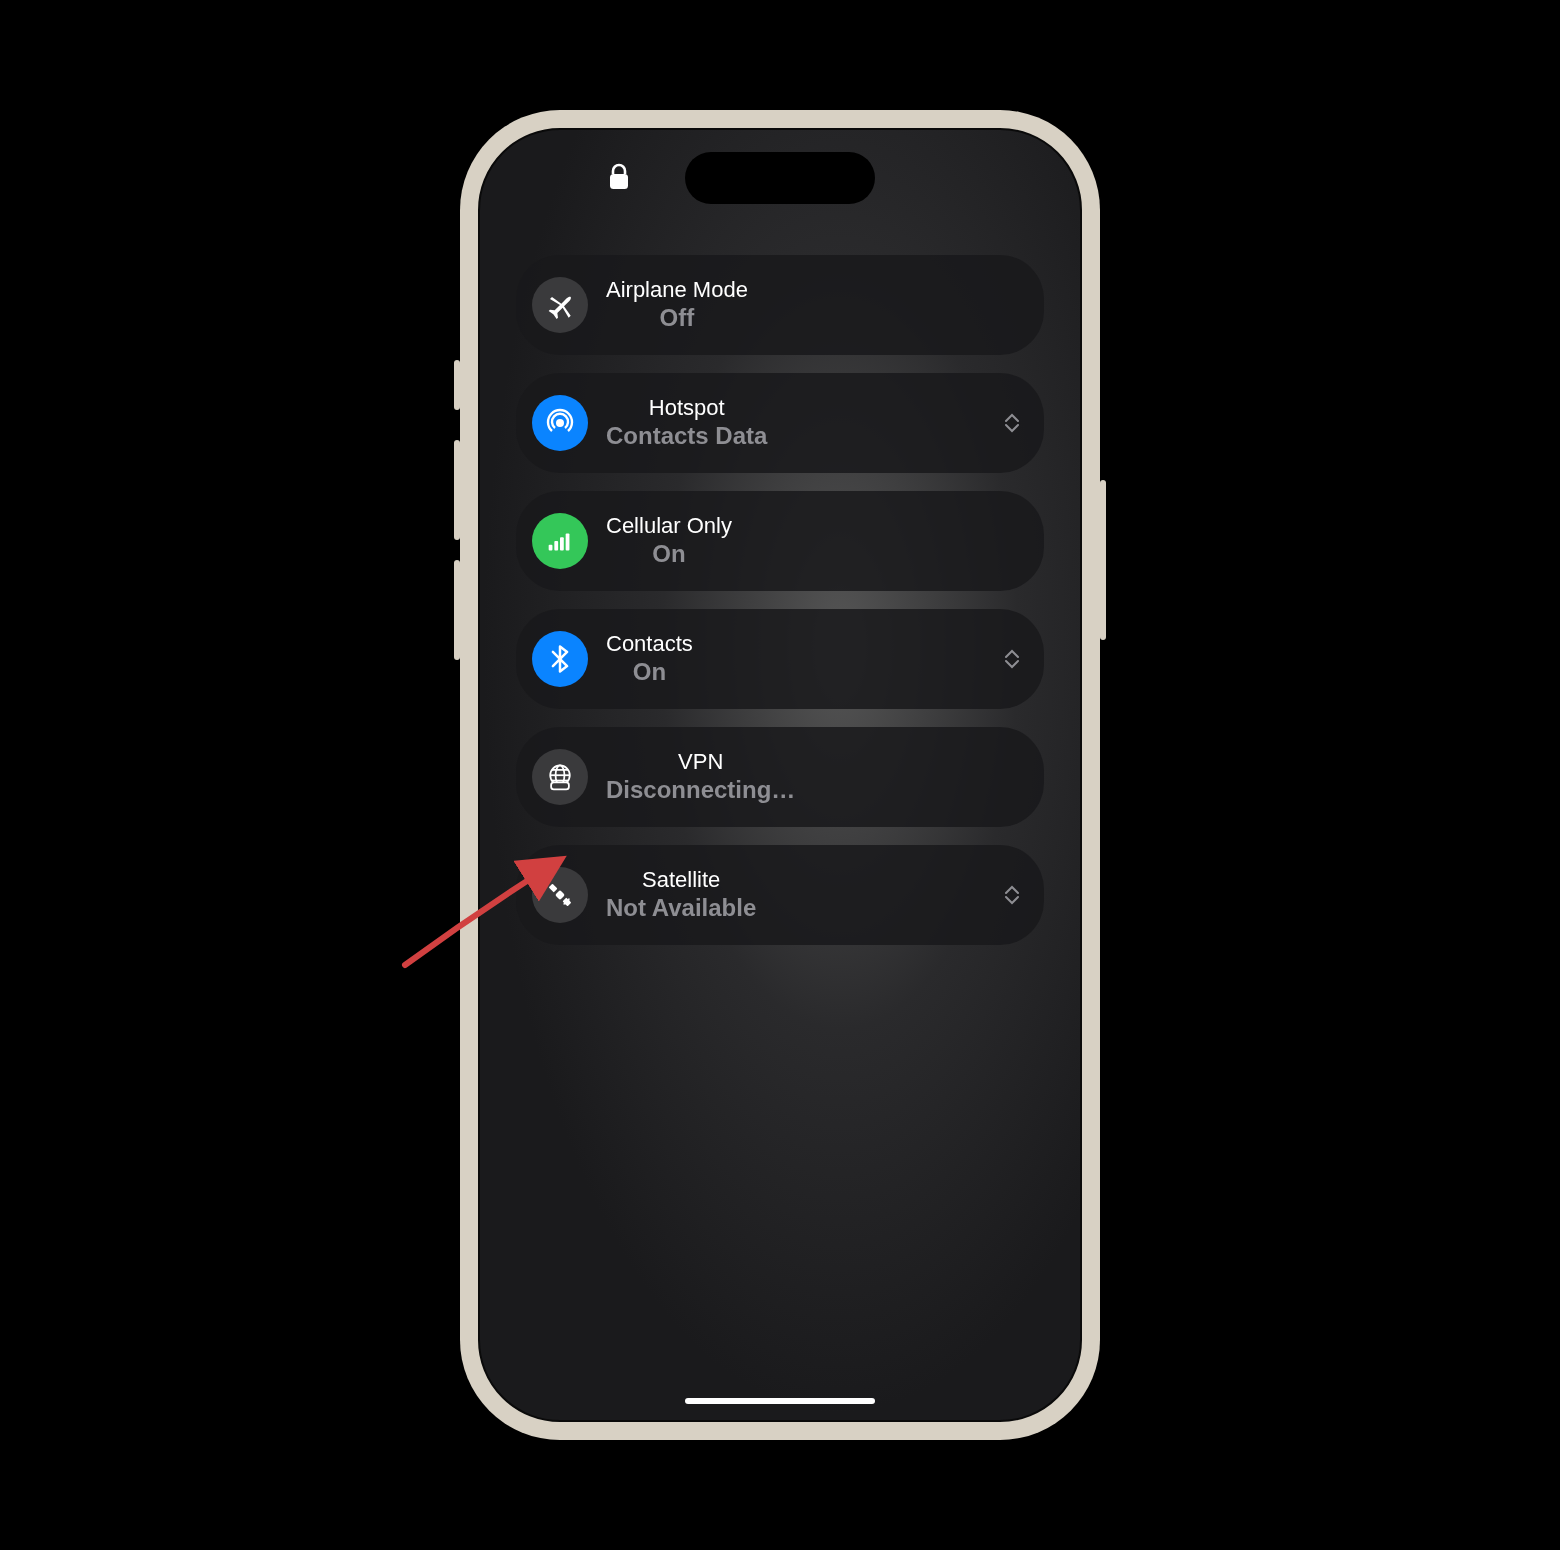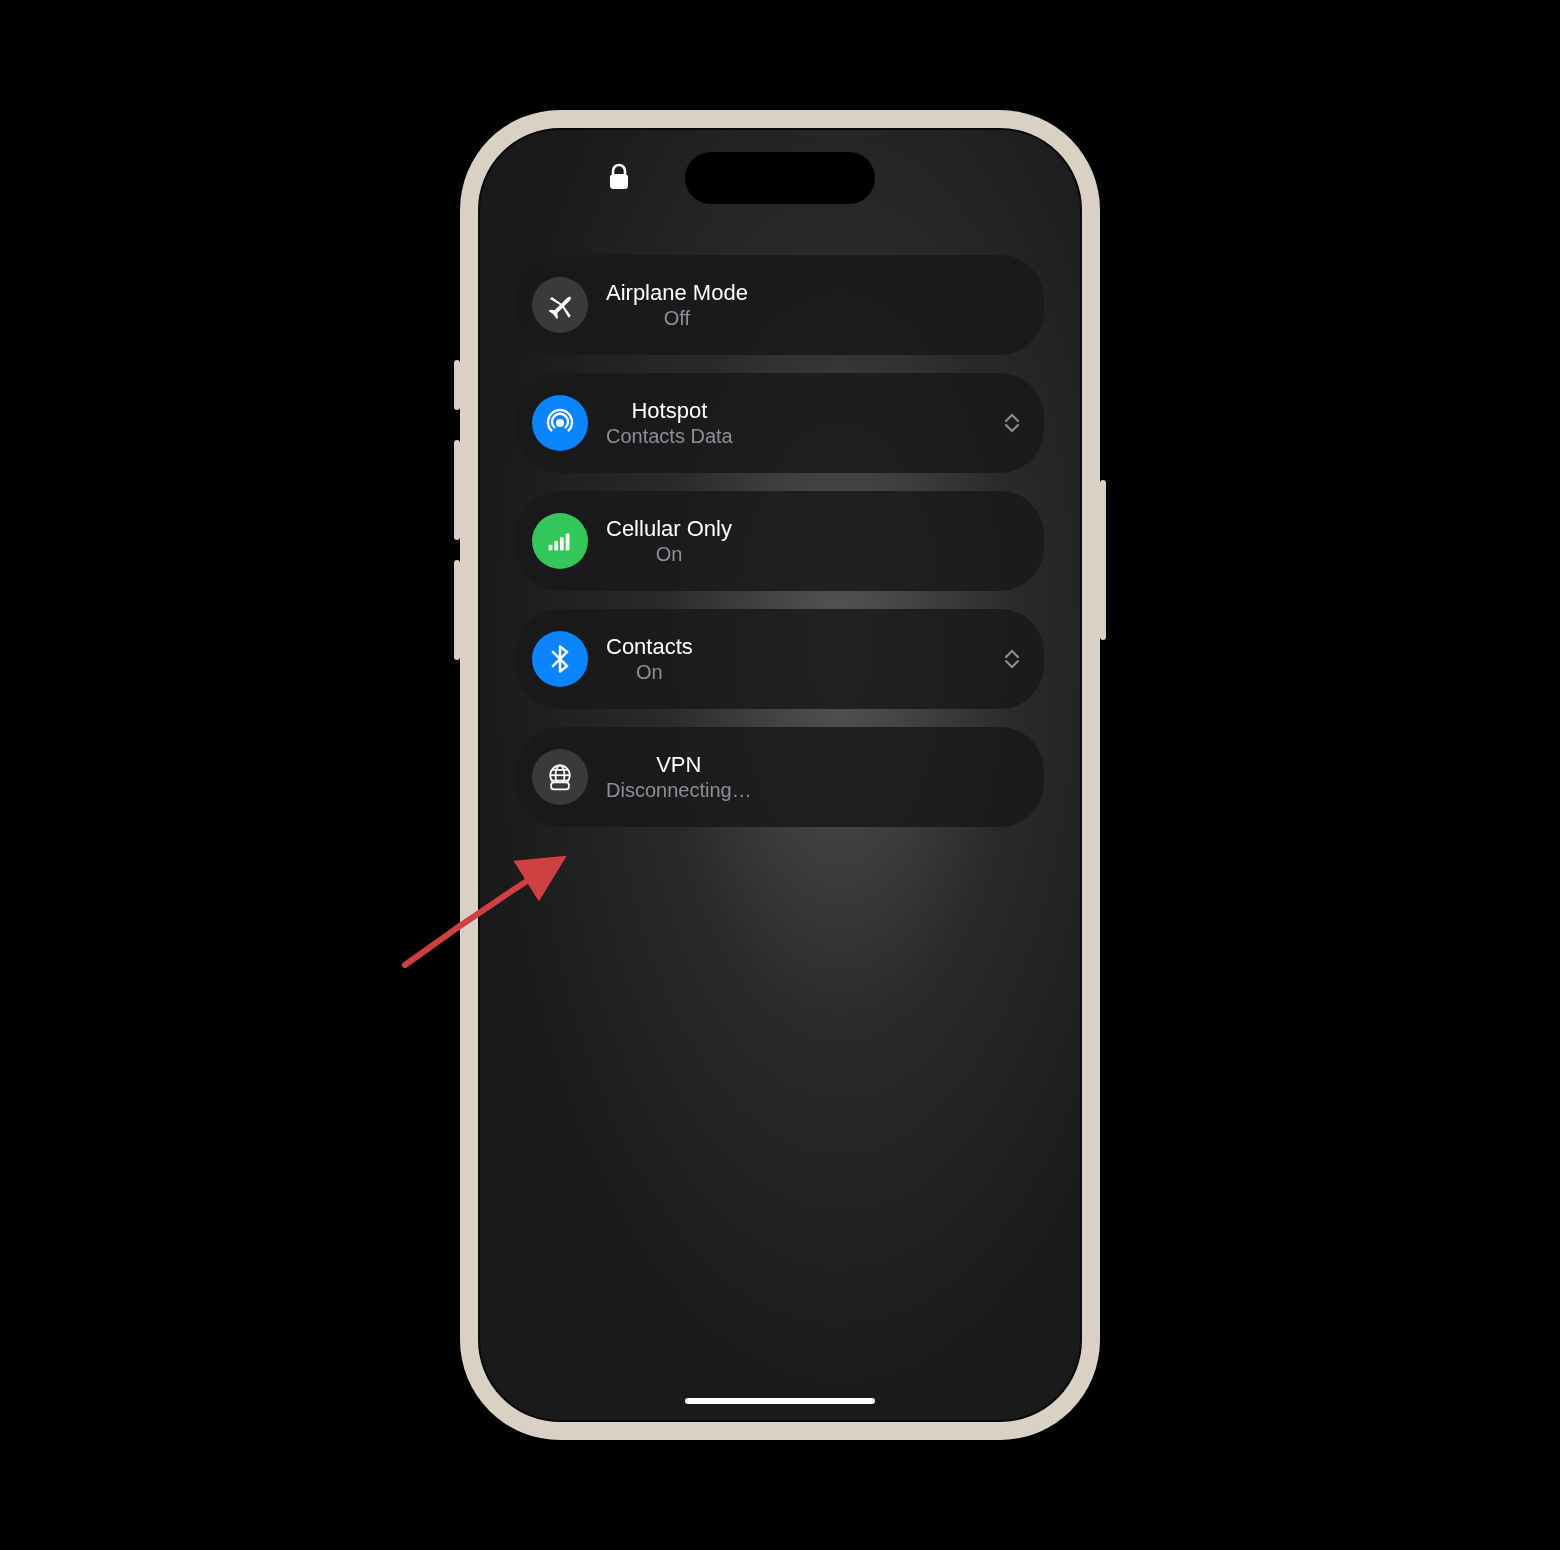--- a/index.html
+++ b/index.html
@@ -85,21 +85,21 @@
       border-radius: 50%;
       display: flex; align-items: center; justify-content: center;
       flex-shrink: 0;
     }
     .bg-dark  { background:#3a3a3c; }
     .bg-blue  { background:#0a84ff; }
     .bg-green { background:#34c759; }
 
     .row-text { display:flex; flex-direction:column; line-height:1.2; }
     .row-title { color:#fff; font-size:22px; font-weight:500; }
-    .row-sub   { color:#8e8e93; font-size:20px; font-weight:400; }
+    .row-sub   { color:#8e8e93; font-size:24px; font-weight:700; }
 
     .chev-stack { margin-left:auto; color:#8e8e93; display:flex; flex-direction:column; align-items:center; gap:-2px; }
     .chev-stack svg { display:block; }
 
     .home-indicator {
       position:absolute; bottom:16px; left:50%; transform:translateX(-50%);
       width:190px; height:6px; background:#fff; border-radius:3px;
     }
 
     
@@ -211,20 +211,42 @@
             <line x1="9" y1="22" x2="27" y2="22"></line>
             <rect x="8" y="24" width="20" height="8" rx="3" fill="#3a3a3c"></rect>
           </svg>
         </div>
         <div class="row-text">
           <span class="row-title">VPN</span>
           <span class="row-sub">Disconnecting…</span>
         </div>
       </div>
 
+      <div class="row">
+        <div class="icon-circle bg-dark">
+          <svg width="32" height="32" viewBox="0 0 36 36" fill="#fff">
+            <rect x="14" y="14" width="8" height="8" rx="2" transform="rotate(45 18 18)"></rect>
+            <rect x="3" y="15" width="8" height="6" rx="1" transform="rotate(45 18 18)"></rect>
+            <rect x="25" y="15" width="8" height="6" rx="1" transform="rotate(45 18 18)"></rect>
+            <path d="M22 28a6 6 0 0 0 6-6" stroke="#fff" stroke-width="2" fill="none"></path>
+          </svg>
+        </div>
+        <div class="row-text">
+          <span class="row-title">Satellite</span>
+          <span class="row-sub">Not Available</span>
+        </div>
+        <div class="chev-stack">
+          <svg width="16" height="10" viewBox="0 0 16 10">
+              <path d="M2 8l6-6 6 6" stroke="#8e8e93" stroke-width="2" fill="none" stroke-linecap="round"></path>
+            </svg>
+          <svg width="16" height="10" viewBox="0 0 16 10">
+              <path d="M2 2l6 6 6-6" stroke="#8e8e93" stroke-width="2" fill="none" stroke-linecap="round"></path>
+            </svg>
+        </div>
+      </div>
 
     </div>
 
     <div class="home-indicator"></div>
   </div>
 </div>
 
 <svg class="arrow" style="left:390px; top:840px;" width="200" height="140" viewBox="0 0 200 140">
   <defs>
     <marker id="ah" viewBox="0 0 12 12" refX="10" refY="6" markerWidth="8" markerHeight="8" orient="auto-start-reverse">

